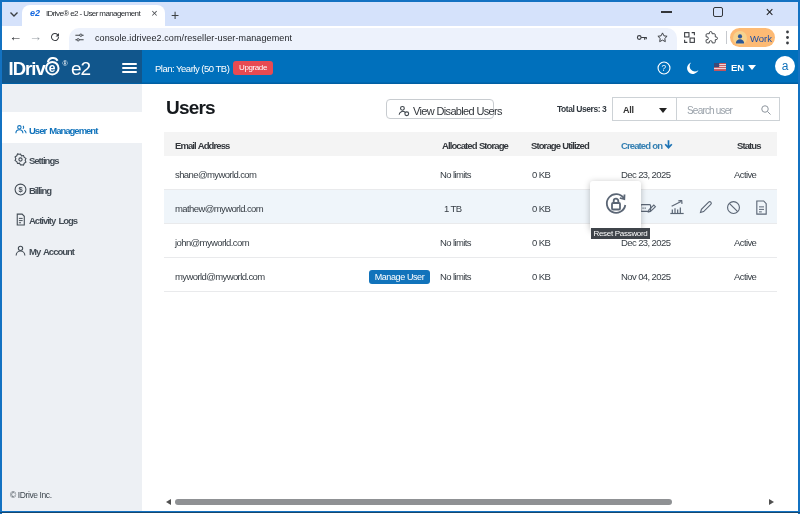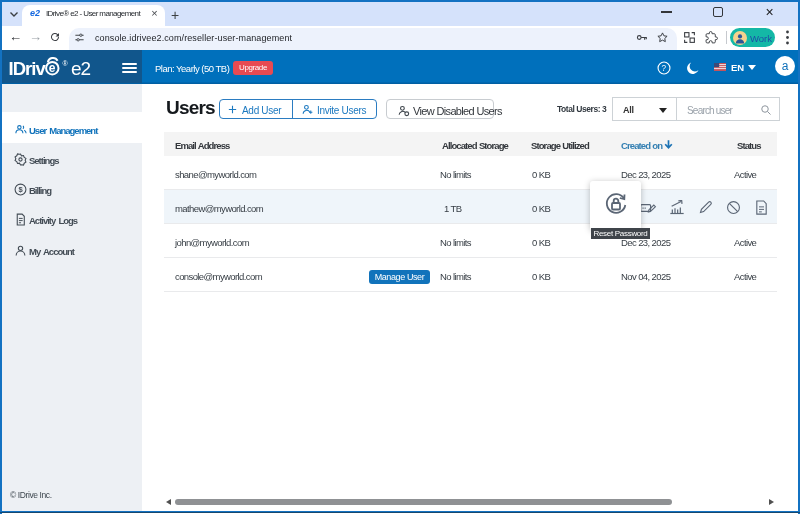--- a/index.html
+++ b/index.html
@@ -30,21 +30,21 @@
 #toolbar { left:2px; top:26px; width:796px; height:24px; background:#ffffff; }
 .navic { position:absolute; top:3px; font-size:13px; color:#3a3d42; }
 #urlbar { left:67px; top:2px; width:608px; height:31px; background:#edf2fc; border-radius:10px; }
 #url-tune { left:5px; top:4px; width:11px; height:11px; }
 #url-text { left:26px; top:5px; font-size:9px; color:#24262b; letter-spacing:0.1px; }
 #url-key { left:567px; top:4px; }
 #url-star { left:587px; top:3px; }
 #tb-cast { left:681px; top:5px; }
 #tb-ext { left:703px; top:5px; }
 #tb-sep { left:724px; top:5px; width:1px; height:13px; background:#c6c9ce; }
-#workchip { left:728px; top:2px; width:45px; height:19px; background:#14b8a6; border-radius:10px; }
+#workchip { left:728px; top:2px; width:45px; height:19px; background:#fdba74; border-radius:10px; }
 #work-av { left:3px; top:2.5px; width:14px; height:14px; border-radius:50%; background:#f6d28e; overflow:hidden;}
 #work-txt { left:20px; top:4.5px; font-size:9.5px; color:#1d4fa5; }
 #tb-dots { left:784px; top:4px; width:3px; height:15px; }
 
 
 #hdr { left:2px; top:50px; width:796px; height:34px; background:#0070bc; box-shadow:inset 0 -1.5px 0 #005fa3;padding-left:36px; }
 #hdr-logo { left:0px; top:0px; width:140px; height:33px; background:#11568c; }
 #hamburger { left:120px; top:13px; width:15px; height:12px; }
 #hamburger div { height:2px; background:#fff; border-radius:1px; margin-bottom:2px; }
 #plan { left:153px; top:12.5px; font-size:9.5px; color:#fff; letter-spacing:-0.5px; }
@@ -231,33 +231,20 @@
         <circle cx="12" cy="8" r="4" fill="none" stroke="#434c55" stroke-width="2"></circle>
         <path d="M4 21a8 8 0 0 1 16 0" fill="none" stroke="#434c55" stroke-width="2"></path>
       </svg>
     <span class="tx">My Account</span>
   </div>
   <div class="abs" id="sb-copy">© IDrive Inc.</div>
 </div>
 
 <div class="abs" id="content">
   <div class="abs" id="h-users">Users</div>
-  <div class="abs" id="btn-group">
-    <svg style="position:absolute; left:6.5px; top:4px;" width="11" height="11" viewBox="0 0 24 24">
-        <path d="M12 4v16M4 12h16" stroke="#1c79c0" stroke-width="2.4"></path>
-      </svg>
-    <span class="bg-txt" style="left:22px;">Add User</span>
-    <div id="btn-div"></div>
-    <svg style="position:absolute; left:81px; top:3px;" width="13" height="13" viewBox="0 0 24 24">
-        <circle cx="10" cy="8" r="3.5" fill="none" stroke="#1c79c0" stroke-width="2"></circle>
-        <path d="M4 20a6.5 6.5 0 0 1 12.4-2.7" fill="none" stroke="#1c79c0" stroke-width="2"></path>
-        <path d="M18 14v6M15 17h6" stroke="#1c79c0" stroke-width="2"></path>
-      </svg>
-    <span class="bg-txt" style="left:97px;">Invite Users</span>
-  </div>
   <div class="abs" id="btn-view">
     <svg style="position:absolute; left:10px; top:3.5px;" width="13" height="13" viewBox="0 0 24 24">
         <circle cx="10" cy="8" r="3.5" fill="none" stroke="#3c434a" stroke-width="2"></circle>
         <path d="M4 20a6.5 6.5 0 0 1 11-4.6" fill="none" stroke="#3c434a" stroke-width="2"></path>
         <circle cx="18" cy="18" r="3.5" fill="none" stroke="#3c434a" stroke-width="2"></circle>
       </svg>
     <span class="bg-txt" style="left:26px; color:#33373c; font-size:11px; letter-spacing:-0.65px;">View Disabled Users</span>
   </div>
   <div class="abs" id="total">Total Users: 3</div>
   <div class="abs" id="dd-all">
@@ -296,21 +283,21 @@
     <span class="cell" style="left:368px;">0 KB</span>
   </div>
   <div class="row" style="top:140px;">
     <span class="cell" style="left:11px;">john@myworld.com</span>
     <span class="cell" style="left:276px;">No limits</span>
     <span class="cell" style="left:368px;">0 KB</span>
     <span class="cell" style="left:457px;">Dec 23, 2025</span>
     <span class="cell" style="left:570px;">Active</span>
   </div>
   <div class="row" style="top:174px;">
-    <span class="cell" style="left:11px;">console@myworld.com</span>
+    <span class="cell" style="left:11px;">myworld@myworld.com</span>
     <div id="managebtn">Manage User</div>
     <span class="cell" style="left:276px;">No limits</span>
     <span class="cell" style="left:368px;">0 KB</span>
     <span class="cell" style="left:457px;">Nov 04, 2025</span>
     <span class="cell" style="left:570px;">Active</span>
   </div>
 
   <div class="abs" id="popup">
     <svg style="position:absolute; left:13px; top:11px;" width="26" height="26" viewBox="0 0 26 26">
       <path d="M21 6.5 A 9.3 9.3 0 1 0 22.3 13" fill="none" stroke="#5b6675" stroke-width="1.8"></path>

